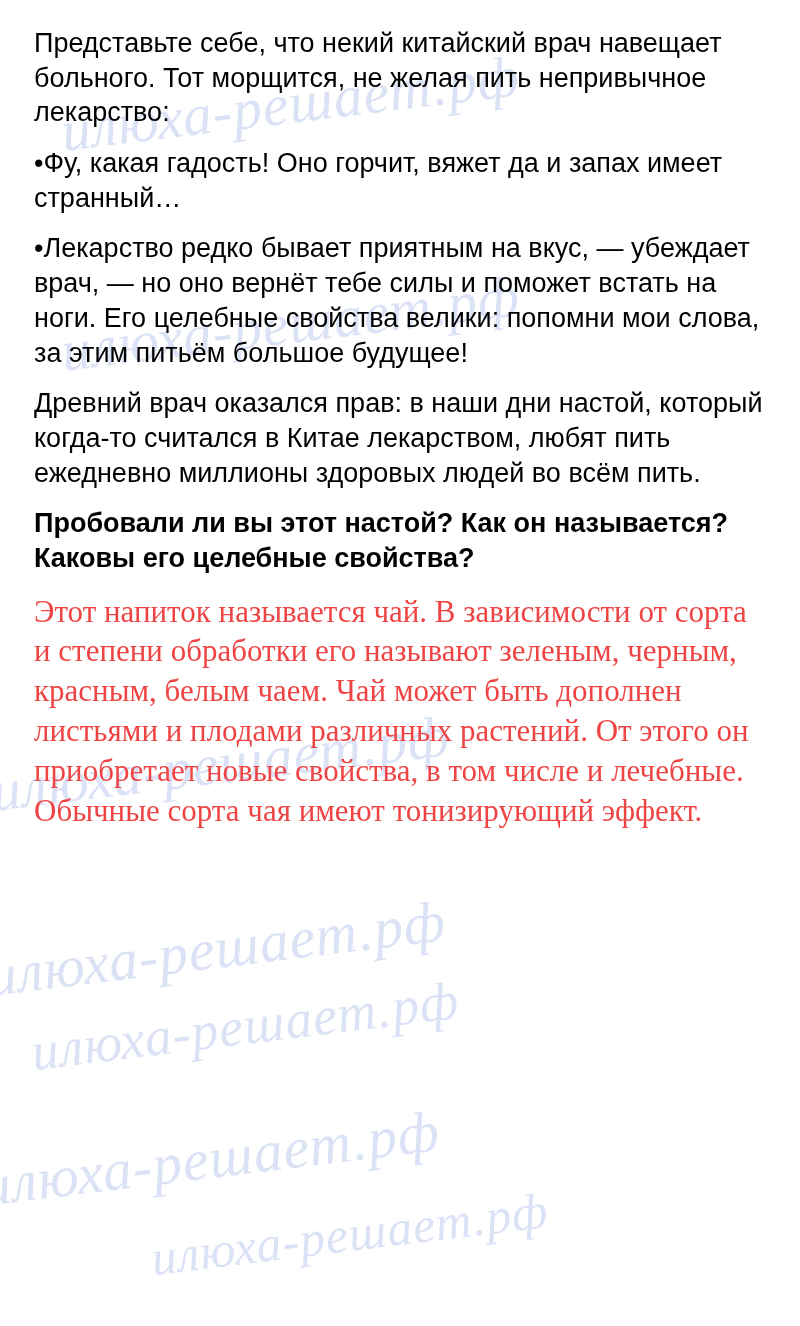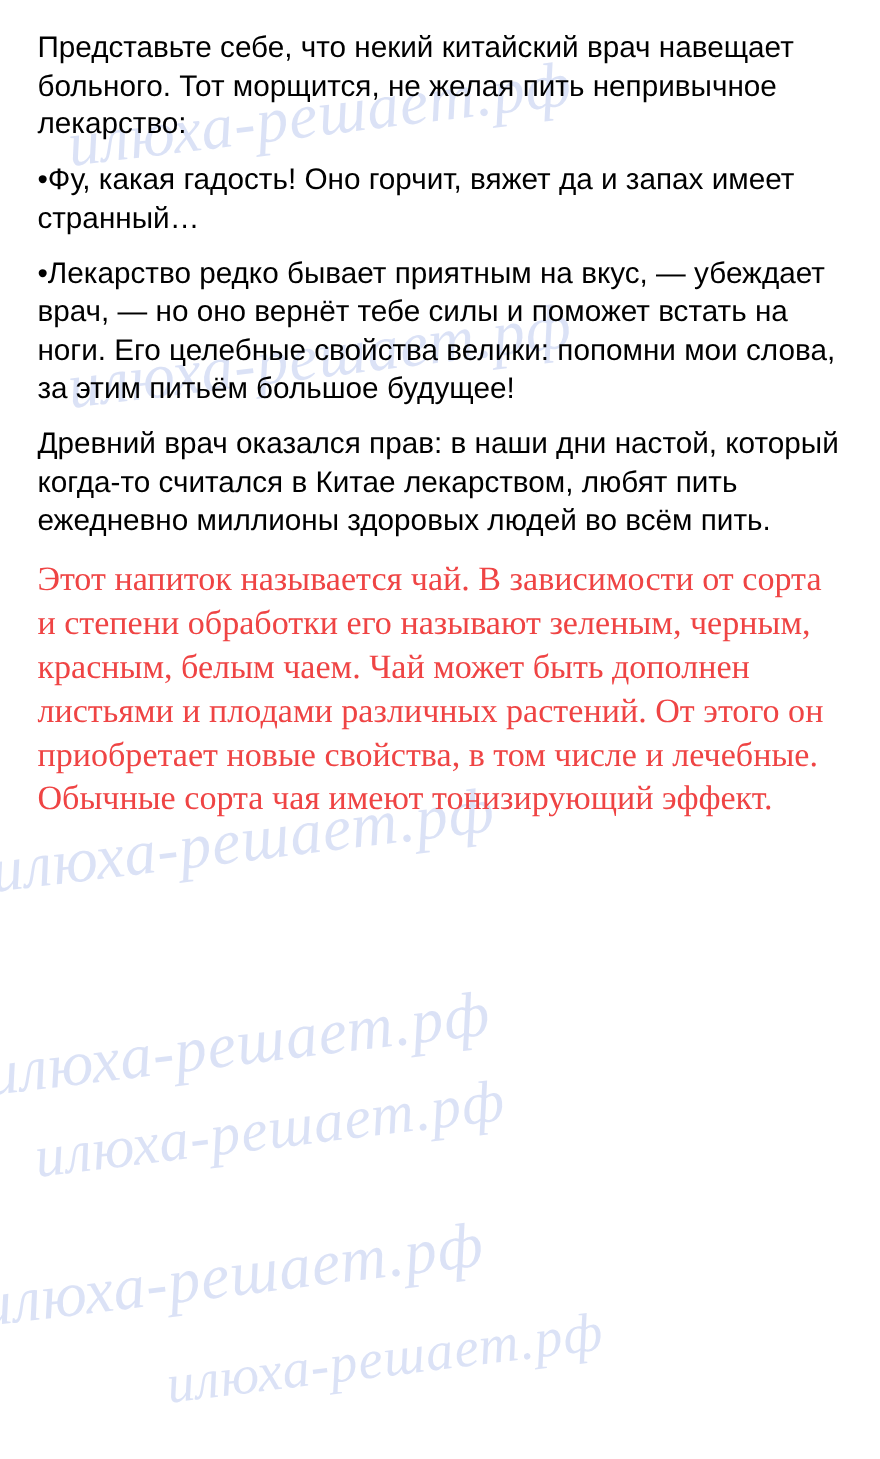--- a/index.html
+++ b/index.html
@@ -101,17 +101,18 @@
 
 
     <p class="para">Представьте себе, что некий китайский врач навещает больного. Тот морщится, не желая пить непривычное лекарство:</p>
 
     <p class="bullet-line">•Фу, какая гадость! Оно горчит, вяжет да и запах имеет странный…</p>
 
     <p class="bullet-line">•Лекарство редко бывает приятным на вкус, — убеждает врач, — но оно вернёт тебе силы и поможет встать на ноги. Его целебные свойства велики: попомни мои слова, за этим питьём большое будущее!</p>
 
     <p class="para">Древний врач оказался прав: в наши дни настой, который когда-то считался в Китае лекарством, любят пить ежедневно миллионы здоровых людей во всём пить.</p>
 
+    <p class="bold-q">Пробовали ли вы этот настой? Как он называется? Каковы его целебные свойства?</p>
 
     <p class="answer">Этот напиток называется чай. В зависимости от сорта и степени обработки его называют зеленым, черным, красным, белым чаем. Чай может быть дополнен листьями и плодами различных растений. От этого он приобретает новые свойства, в том числе и лечебные. Обычные сорта чая имеют тонизирующий эффект.</p>
 
   </div>
 </div>
 
 </body></html>

